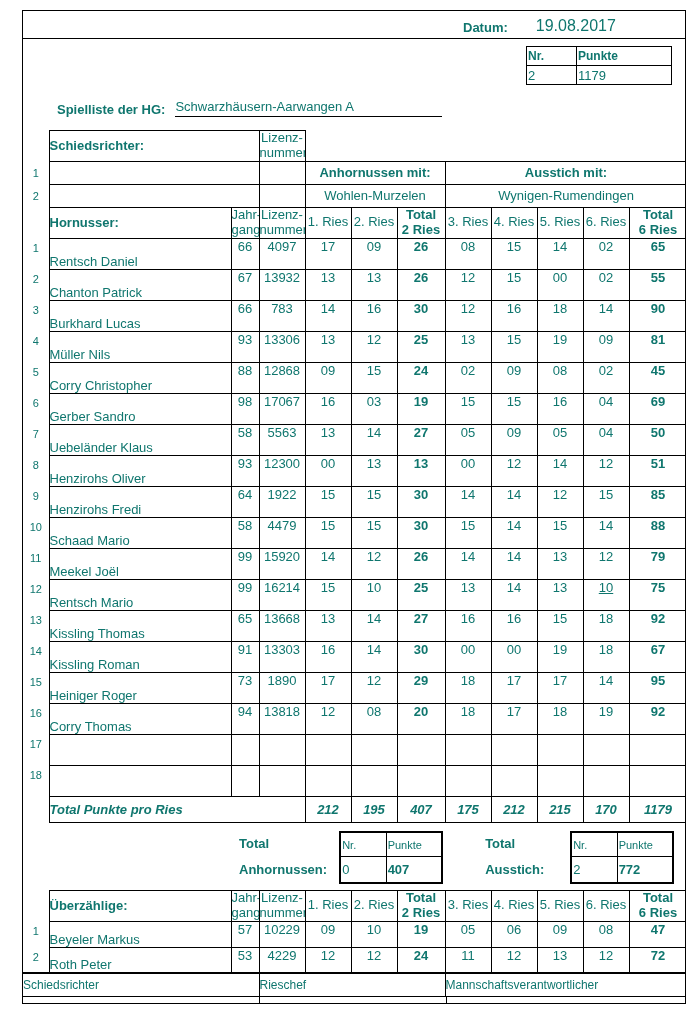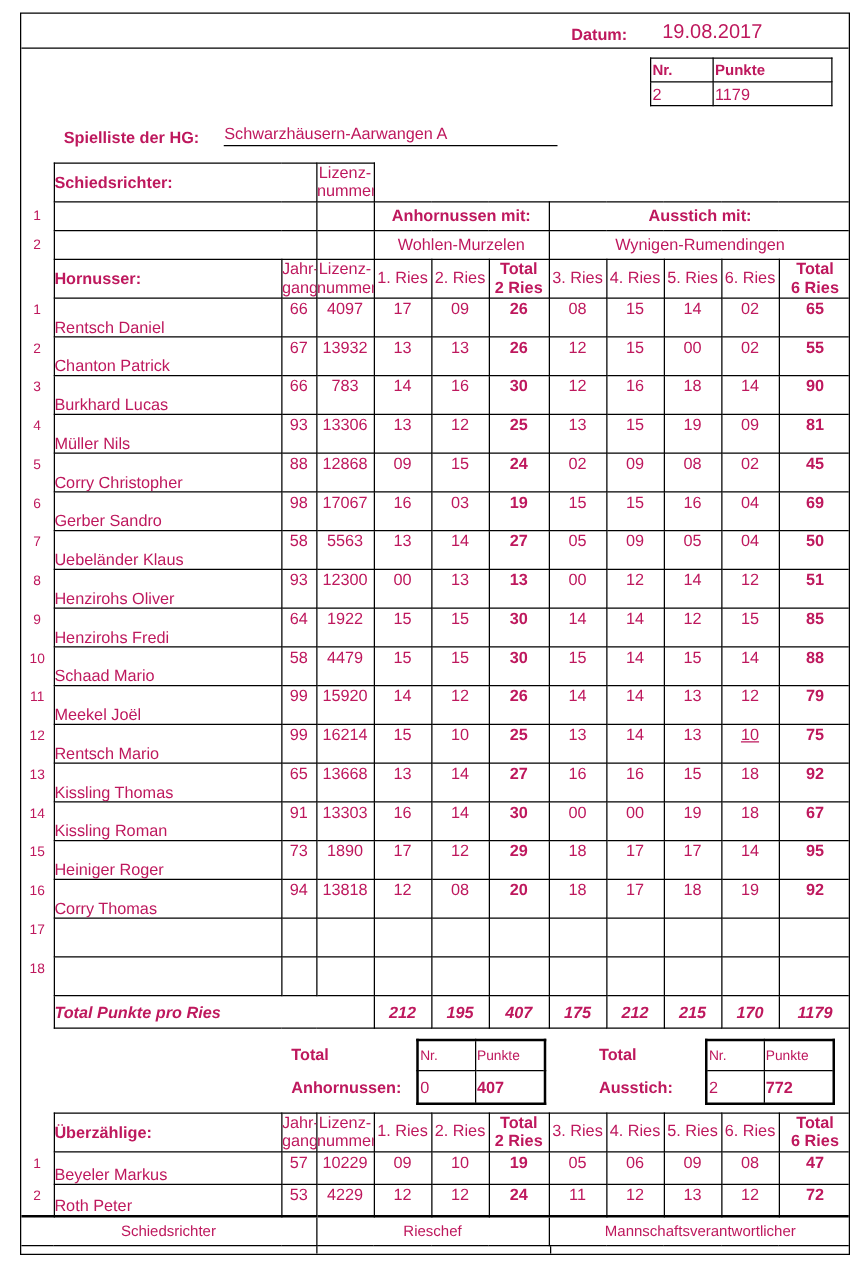--- a/index.html
+++ b/index.html
@@ -1,28 +1,28 @@
 <!DOCTYPE html>
 <html><head>
 <meta charset="utf-8">
 <style>
   html,body{margin:0;padding:0;background:#fff;}
-  .page{width:692px;height:1014px;background:#fff;font-family:"Liberation Sans",sans-serif;color:#be185d;
-        padding:10px 16px;box-sizing:border-box;}
+  .page{width:692px;height:1014px;background:#fff;font-family:"Liberation Sans",sans-serif;color:#0f766e;
+        padding:10px 22px;box-sizing:border-box;}
   .sheet{width:664px;height:994px;border:1px solid #000;box-sizing:border-box;display:flex;
          flex-direction:column;overflow:hidden;}
   
   .datumrow{flex:none;height:28px;border-bottom:1px solid #000;display:flex;align-items:flex-end;
             padding:0 0 3px 440px;box-sizing:border-box;}
   .datumrow .lab{font-weight:bold;font-size:13px;}
   .datumrow .val{font-size:16px;margin-left:28px;}
   .topboxwrap{flex:none;display:flex;justify-content:flex-end;padding-right:13px;margin-top:7px;}
   .spiellisterow{flex:none;display:flex;align-items:flex-end;margin-top:8px;padding-left:34px;height:24px;}
   .spiellisterow .lab{font-weight:bold;font-size:13px;}
-  .spiellisterow .val{font-size:13px;margin-left:20px;width:267px;border-bottom:1px solid #000;
+  .spiellisterow .val{font-size:13px;margin-left:10px;width:267px;border-bottom:1px solid #000;
                       padding-bottom:2px;white-space:nowrap;}
   
   .tbl{border-collapse:collapse;table-layout:fixed;width:664px;flex:none;}
   .tbl td{border:1px solid #000;padding:0;overflow:hidden;font-size:13px;box-sizing:border-box;}
   td.gut{border:none;font-size:11px;text-align:center;vertical-align:top;padding-top:4px;}
   .rB td.gut,.rC td.gut{vertical-align:middle;padding-top:0;}
   td.nob{border:none;}
   .ctr{text-align:center;}
   .name{vertical-align:bottom;padding:0 2px 5px 6px;white-space:nowrap;}
   .score{vertical-align:top;padding-top:4px;}
@@ -30,21 +30,21 @@
   .lbl{font-weight:bold;padding-left:6px;vertical-align:middle;}
   .b{font-weight:bold;}
   .u{text-decoration:underline;}
   .bl2{border-left-width:2px;}
   .bt2{border-top-width:2px;}
   .bb2{border-bottom-width:2px;}
   .rA{height:24px;}.rB{height:23px;}.rC{height:23px;}.rD{height:31px;}
   .pr{height:31px;}.rT{height:26px;}.uzH{height:26px;}.uzr{height:26px;}.ftr{height:23px;}
   .rT td{vertical-align:middle;font-style:italic;}
   .main{margin-top:13px;}
-  .ftr td{font-size:12px;vertical-align:middle;text-align:center;border-top-width:2px;}
+  .ftr td{font-size:12px;vertical-align:middle;text-align:left;border-top-width:2px;}
   .noleft{border-left:none !important;}
   .noright{border-right:none !important;}
   
   .subtotals{flex:none;display:flex;margin-top:8px;padding-left:216px;}
   .stlabels{display:flex;flex-direction:column;margin-right:12px;}
   .strow{height:26px;line-height:26px;font-size:13px;font-weight:bold;white-space:nowrap;}
   .g2{margin-left:42px;}
   .g2 .stlabels{min-width:73px;}
   .minitbl{border-collapse:collapse;table-layout:fixed;}
   .minitbl td{border:1px solid #000;text-align:left;box-sizing:border-box;}

